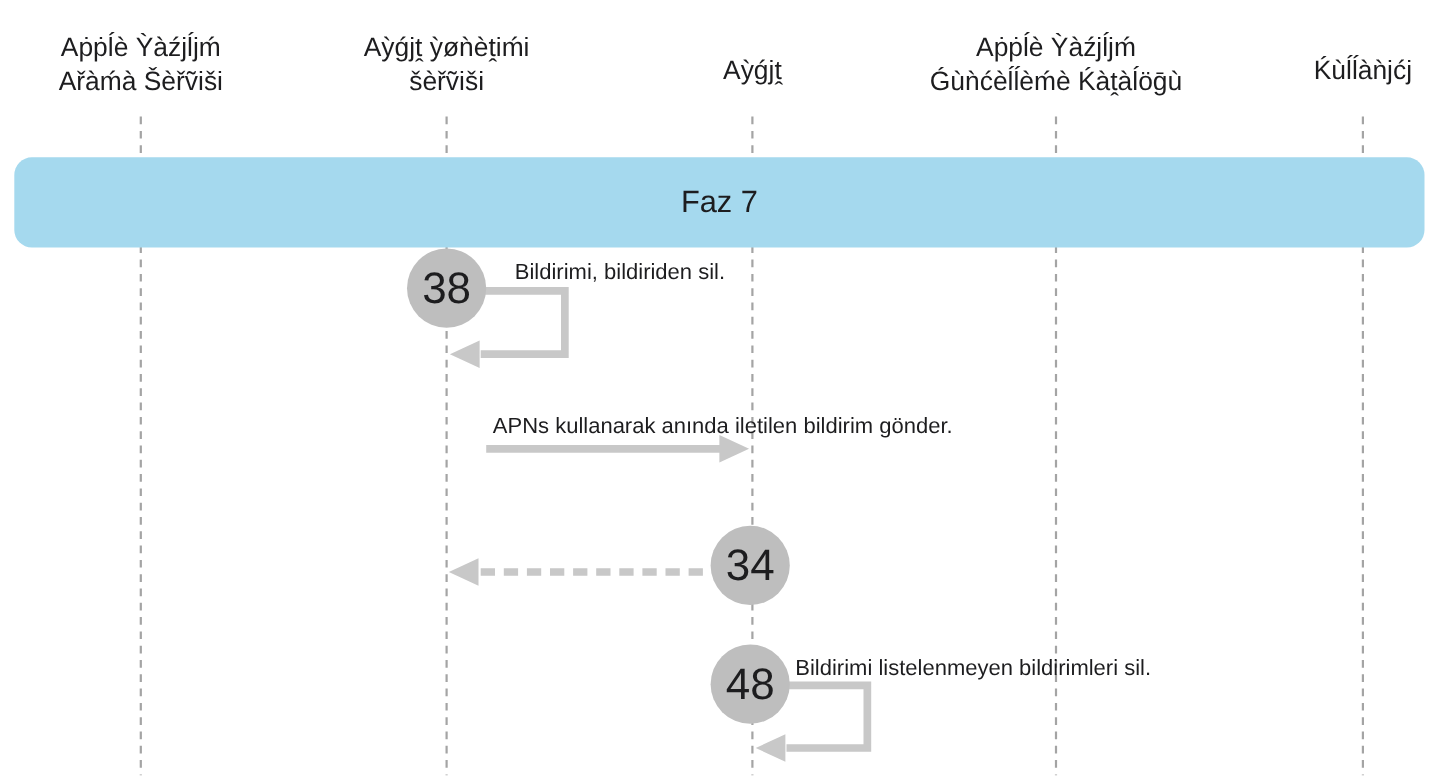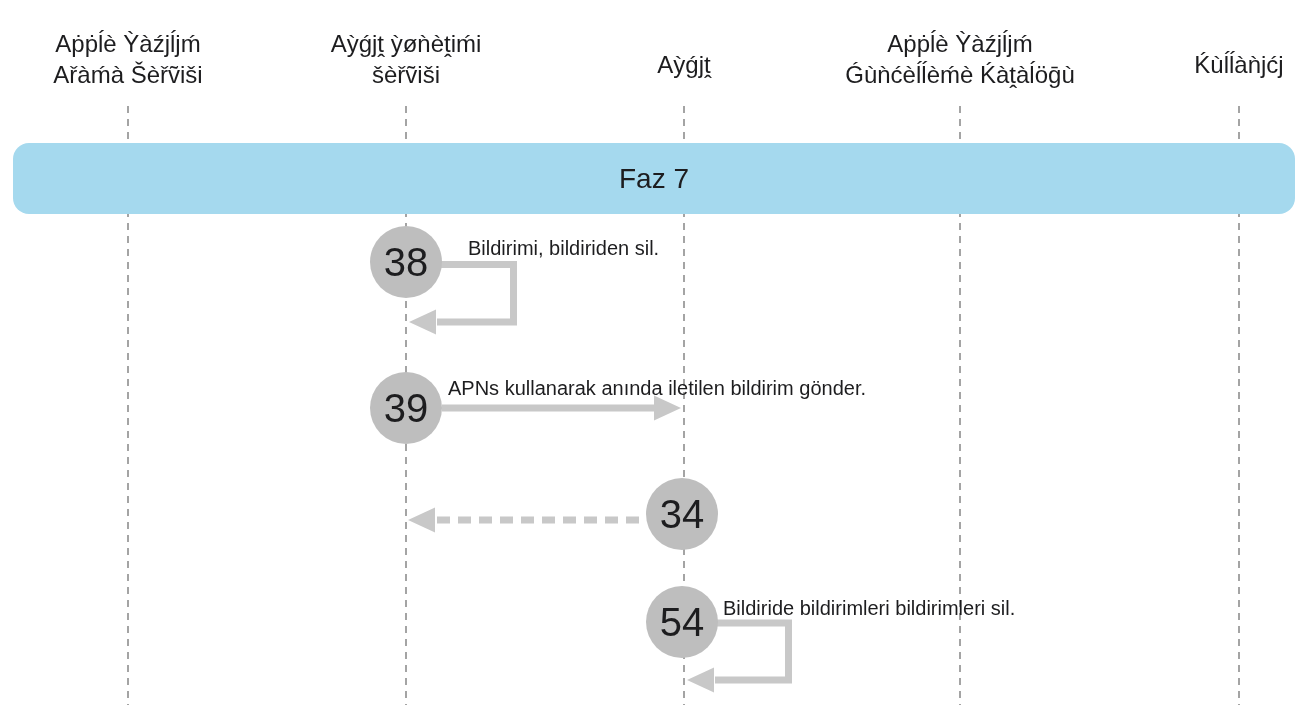--- a/index.html
+++ b/index.html
@@ -7,21 +7,21 @@
        font-family:"Liberation Sans","DejaVu Sans",sans-serif;
        -webkit-font-smoothing:antialiased;}
   .diagram{position:relative;width:1303px;height:705px;background:#ffffff;}
 
   svg.lines-layer{position:absolute;left:0;top:0;width:1303px;height:705px;z-index:1;}
   .lifeline{stroke:var(--lifeline_gray,#a4a4a4);stroke-width:2;stroke-dasharray:7 6;fill:none;}
   .flow-line{stroke:var(--arrow_gray,#c8c8c8);stroke-width:7;fill:none;}
   .flow-line.dashed{stroke-dasharray:13 8;}
   .flow-head{fill:var(--arrow_gray,#c8c8c8);stroke:none;}
 
-  .banner{position:absolute;left:13px;top:143px;width:1282px;height:71px;
+  .banner{position:absolute;left:13px;top:143px;width:1282px;height:82px;
           background:var(--banner_blue,#a5d9ee);border-radius:16px;z-index:2;
           display:flex;align-items:center;justify-content:center;}
   .banner span{font-size:28px;color:var(--text_black,#1d1d1f);}
 
   .actor{position:absolute;transform:translateX(-50%);text-align:center;
          white-space:pre-line;font-size:24px;line-height:31px;
          color:var(--text_black,#1d1d1f);z-index:3;}
 
   .step-circle{position:absolute;width:72px;height:72px;border-radius:50%;
                background:var(--circle_gray,#bebebe);z-index:4;
@@ -67,27 +67,24 @@
   <div class="actor" style="left:684px;top:49px;text-align:center;">Aỳǵjṱ</div>
   <div class="actor" style="left:960px;top:28px;">Aṗṗĺè Ỳàźjĺjḿ
 Ǵùǹćèĺĺèḿè Ḱàṱàĺöḡù</div>
   <div class="actor" style="left:1239px;top:49px;">Ḱùĺĺàǹjćj</div>
 
   <div class="step-circle" style="left:370px;top:226px;">
     <span>38</span>
   </div>
   <div class="step-label" style="left:452px;top:237px;margin-left:16px;">Bildirimi, bildiriden sil.</div>
 
-  <div class="step-circle" style="left:370px;top:372px;">
-    <span>39</span>
-  </div>
   <div class="step-label" style="left:448px;top:377px;">APNs kullanarak anında iletilen bildirim gönder.</div>
 
   <div class="step-circle" style="left:646px;top:478px;">
     <span>34</span>
   </div>
 
   <div class="step-circle" style="left:646px;top:586px;">
-    <span>54</span>
+    <span>48</span>
   </div>
-  <div class="step-label" style="left:723px;top:597px;">Bildiride bildirimleri bildirimleri sil.</div>
+  <div class="step-label" style="left:723px;top:597px;">Bildirimi listelenmeyen bildirimleri sil.</div>
 
 </div>
 
 </body></html>

